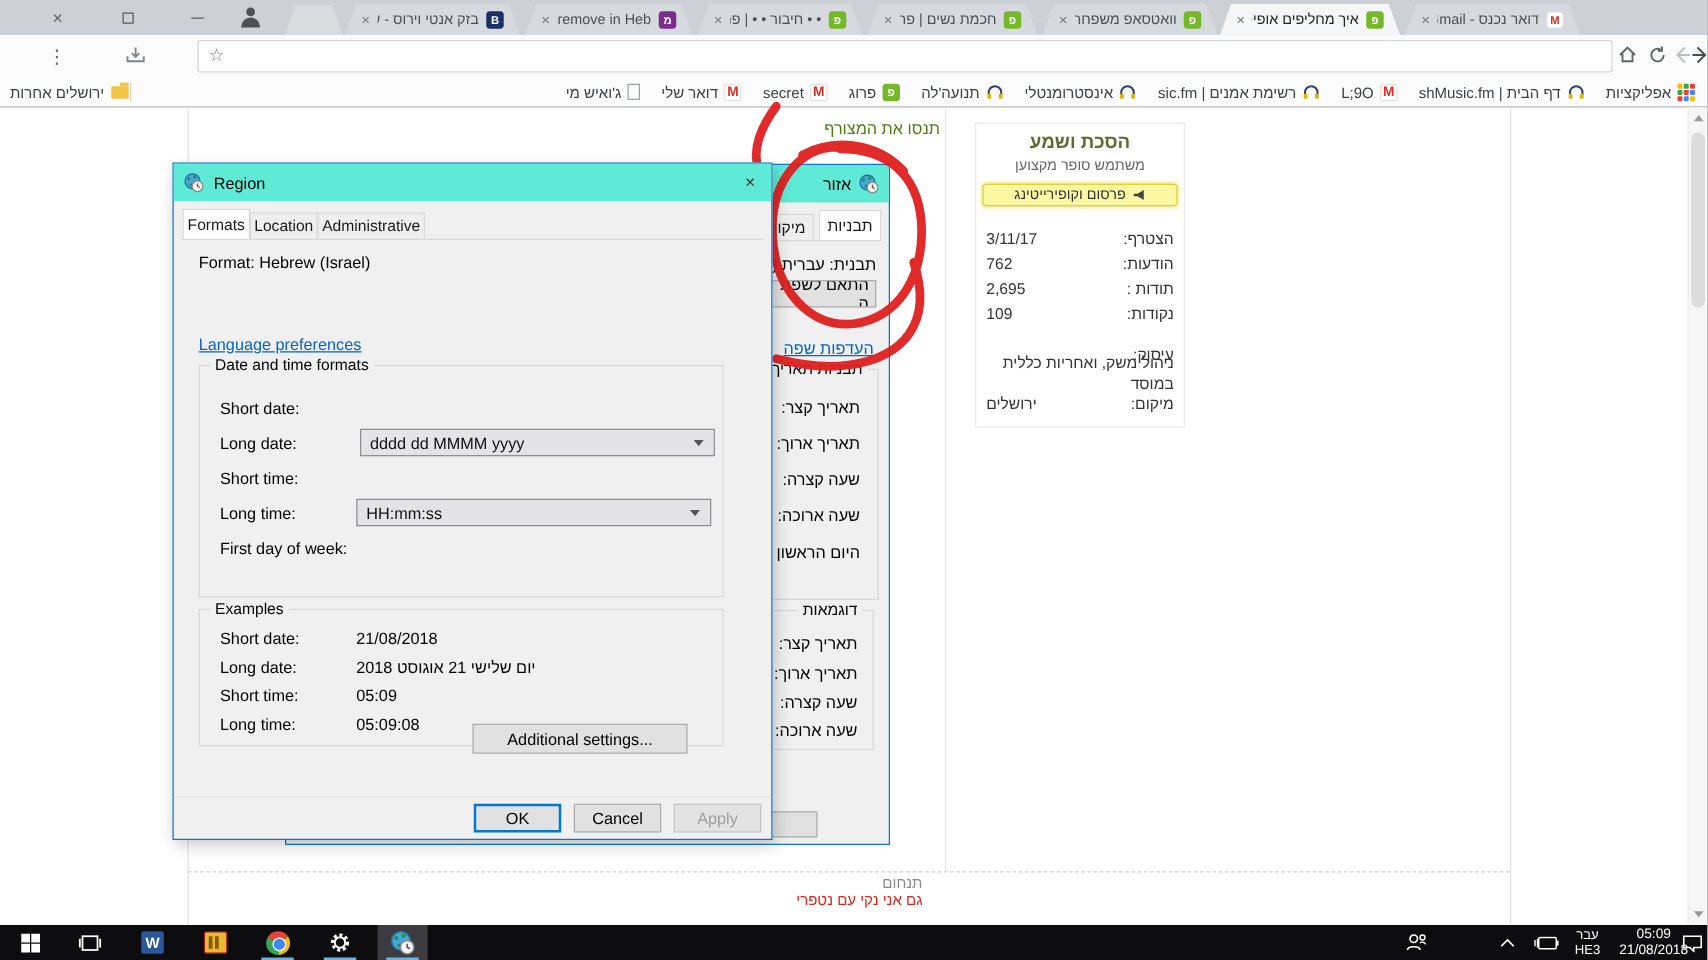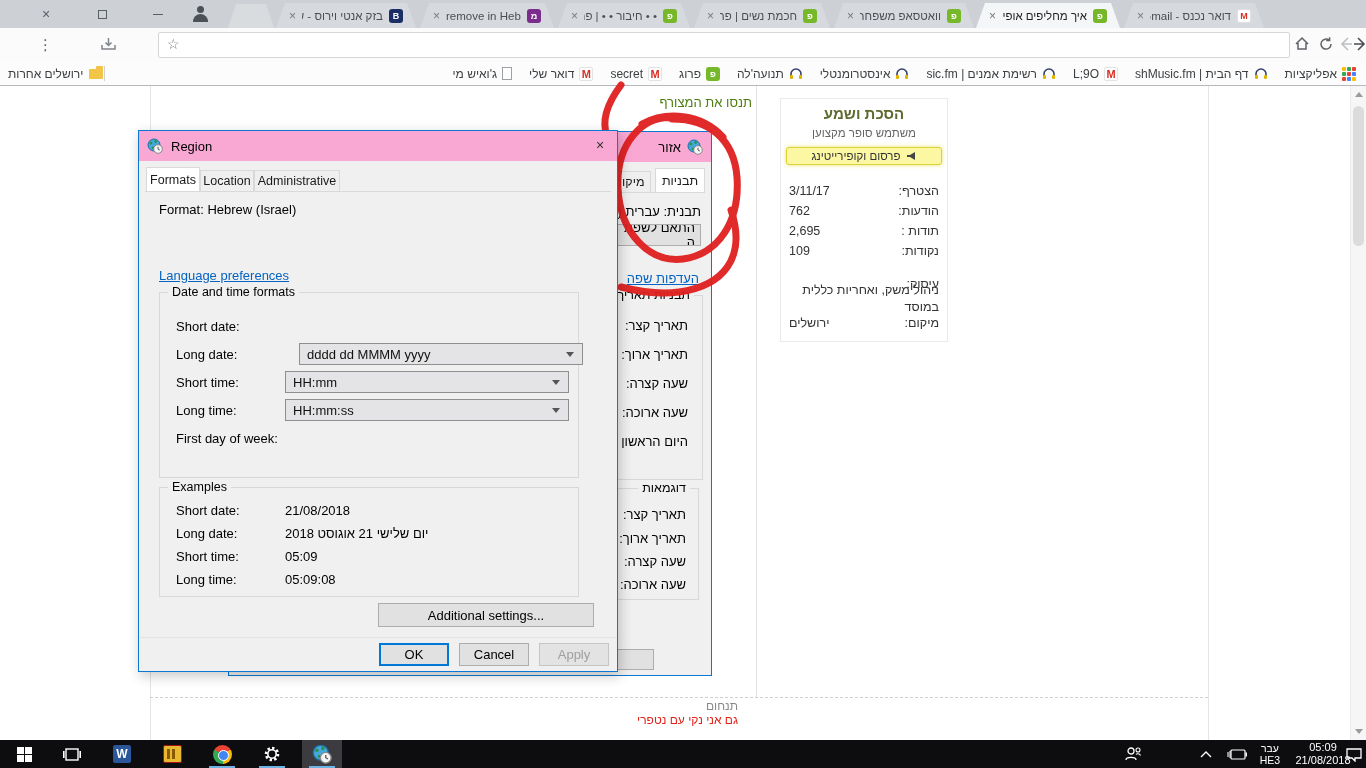--- a/index.html
+++ b/index.html
@@ -71,21 +71,21 @@
   .sig2{position:absolute;right:628px;top:713px;font-size:12px;color:#e2231a;direction:rtl;}
   
   #scrollbar{position:absolute;left:1350px;top:86px;width:16px;height:654px;background:#f6f6f6;border-left:1px solid #ececec;}
   .sb-arrow{position:absolute;left:4px;width:0;height:0;border-left:4px solid transparent;border-right:4px solid transparent;}
   .sb-up{top:6px;border-bottom:5px solid #9a9a9a;}
   .sb-dn{bottom:6px;border-top:5px solid #9a9a9a;}
   .sb-thumb{position:absolute;left:2px;top:20px;width:11px;height:140px;background:#dcdcdc;border-radius:6px;}
 
   
   .dialog{position:absolute;background:#f0f0f0;border:1px solid #0b77d2;}
-  .dtitlebar{position:absolute;left:0;top:0;right:0;height:30px;background:#f9a8d4;text-align:center;}
+  .dtitlebar{position:absolute;left:0;top:0;right:0;height:30px;background:#5eead4;text-align:center;}
   .dtitle{position:absolute;top:8px;font-size:13px;color:#000;}
   .dclose{position:absolute;right:0;top:0;width:34px;height:28px;display:flex;align-items:center;justify-content:center;font-size:14px;color:#333;}
   .dtab{position:absolute;font-size:12.5px;color:#1a1a1a;background:#efefef;border:1px solid #d9d9d9;border-bottom:none;
         display:flex;align-items:center;justify-content:center;}
   .dtab.active{background:#fff;z-index:2;}
   .tabline{position:absolute;left:6px;right:6px;height:1px;background:#d9d9d9;}
   .dlabel{position:absolute;font-size:13px;color:#000;white-space:nowrap;}
   .combo{position:absolute;background:#e4e4e6;border:1px solid #8f8f8f;display:flex;align-items:center;
          padding:0 22px 0 7px;font-size:13px;color:#111;}
   .combo::after{content:"";position:absolute;right:8px;top:8px;border:4px solid transparent;border-top:5px solid #555;}
@@ -406,47 +406,44 @@
     <div class="dtab" style="left:115px;top:39px;width:86px;height:21px;">Administrative</div>
     <div class="tabline" style="top:60px;"></div>
 
     <div class="dlabel" style="left:20px;top:71px;">Format: Hebrew (Israel)</div>
     <div class="dlink" style="left:20px;top:137px;">Language preferences</div>
 
     <div class="groupbox" style="left:20px;top:161px;width:420px;height:186px;">
       <span class="grouplabel" style="left:8px;">Date and time formats</span>
       <div class="dlabel" style="left:16px;top:26px;">Short date:</div>
       <div class="dlabel" style="left:16px;top:54px;">Long date:</div>
-      <div class="combo" style="left:139px;top:50px;width:284px;height:22px;">
+      <div class="combo" style="left:128px;top:50px;width:284px;height:22px;">
           <span>dddd dd MMMM yyyy</span>
         </div>
       <div class="dlabel" style="left:16px;top:82px;">Short time:</div>
-      <div class="combo" style="left:125px;top:78px;width:284px;height:22px;">
-          <span>HH:mm</span>
-        </div>
       <div class="dlabel" style="left:16px;top:110px;">Long time:</div>
       <div class="combo" style="left:125px;top:106px;width:284px;height:22px;">
           <span>HH:mm:ss</span>
         </div>
       <div class="dlabel" style="left:16px;top:138px;">First day of week:</div>
     </div>
 
     <div class="groupbox" style="left:20px;top:356px;width:420px;height:110px;">
       <span class="grouplabel" style="left:8px;">Examples</span>
       <div class="dlabel" style="left:16px;top:15px;">Short date:</div>
       <div class="dlabel" style="left:125px;top:15px;">21/08/2018</div>
       <div class="dlabel" style="left:16px;top:38px;">Long date:</div>
       <div class="dlabel" style="left:125px;top:38px;" dir="rtl">יום שלישי 21 אוגוסט 2018</div>
       <div class="dlabel" style="left:16px;top:61px;">Short time:</div>
       <div class="dlabel" style="left:125px;top:61px;">05:09</div>
       <div class="dlabel" style="left:16px;top:84px;">Long time:</div>
       <div class="dlabel" style="left:125px;top:84px;">05:09:08</div>
     </div>
 
-    <div class="btn" style="left:239px;top:472px;width:216px;height:24px;">Additional settings...</div>
+    <div class="btn" style="left:239px;top:448px;width:172px;height:24px;">Additional settings...</div>
     <div style="position:absolute;left:0;right:0;top:506px;height:1px;background:#e4e4e4;"></div>
     <div class="btn focusblue" style="left:240px;top:512px;width:70px;height:23px;">OK</div>
     <div class="btn" style="left:320px;top:512px;width:70px;height:23px;">Cancel</div>
     <div class="btn disabled" style="left:400px;top:512px;width:70px;height:23px;">Apply</div>
   </div>
 
   <div id="taskbar">
     <div class="tbslot" style="left:4px;">
       <span class="startgrid">
           <i></i>

